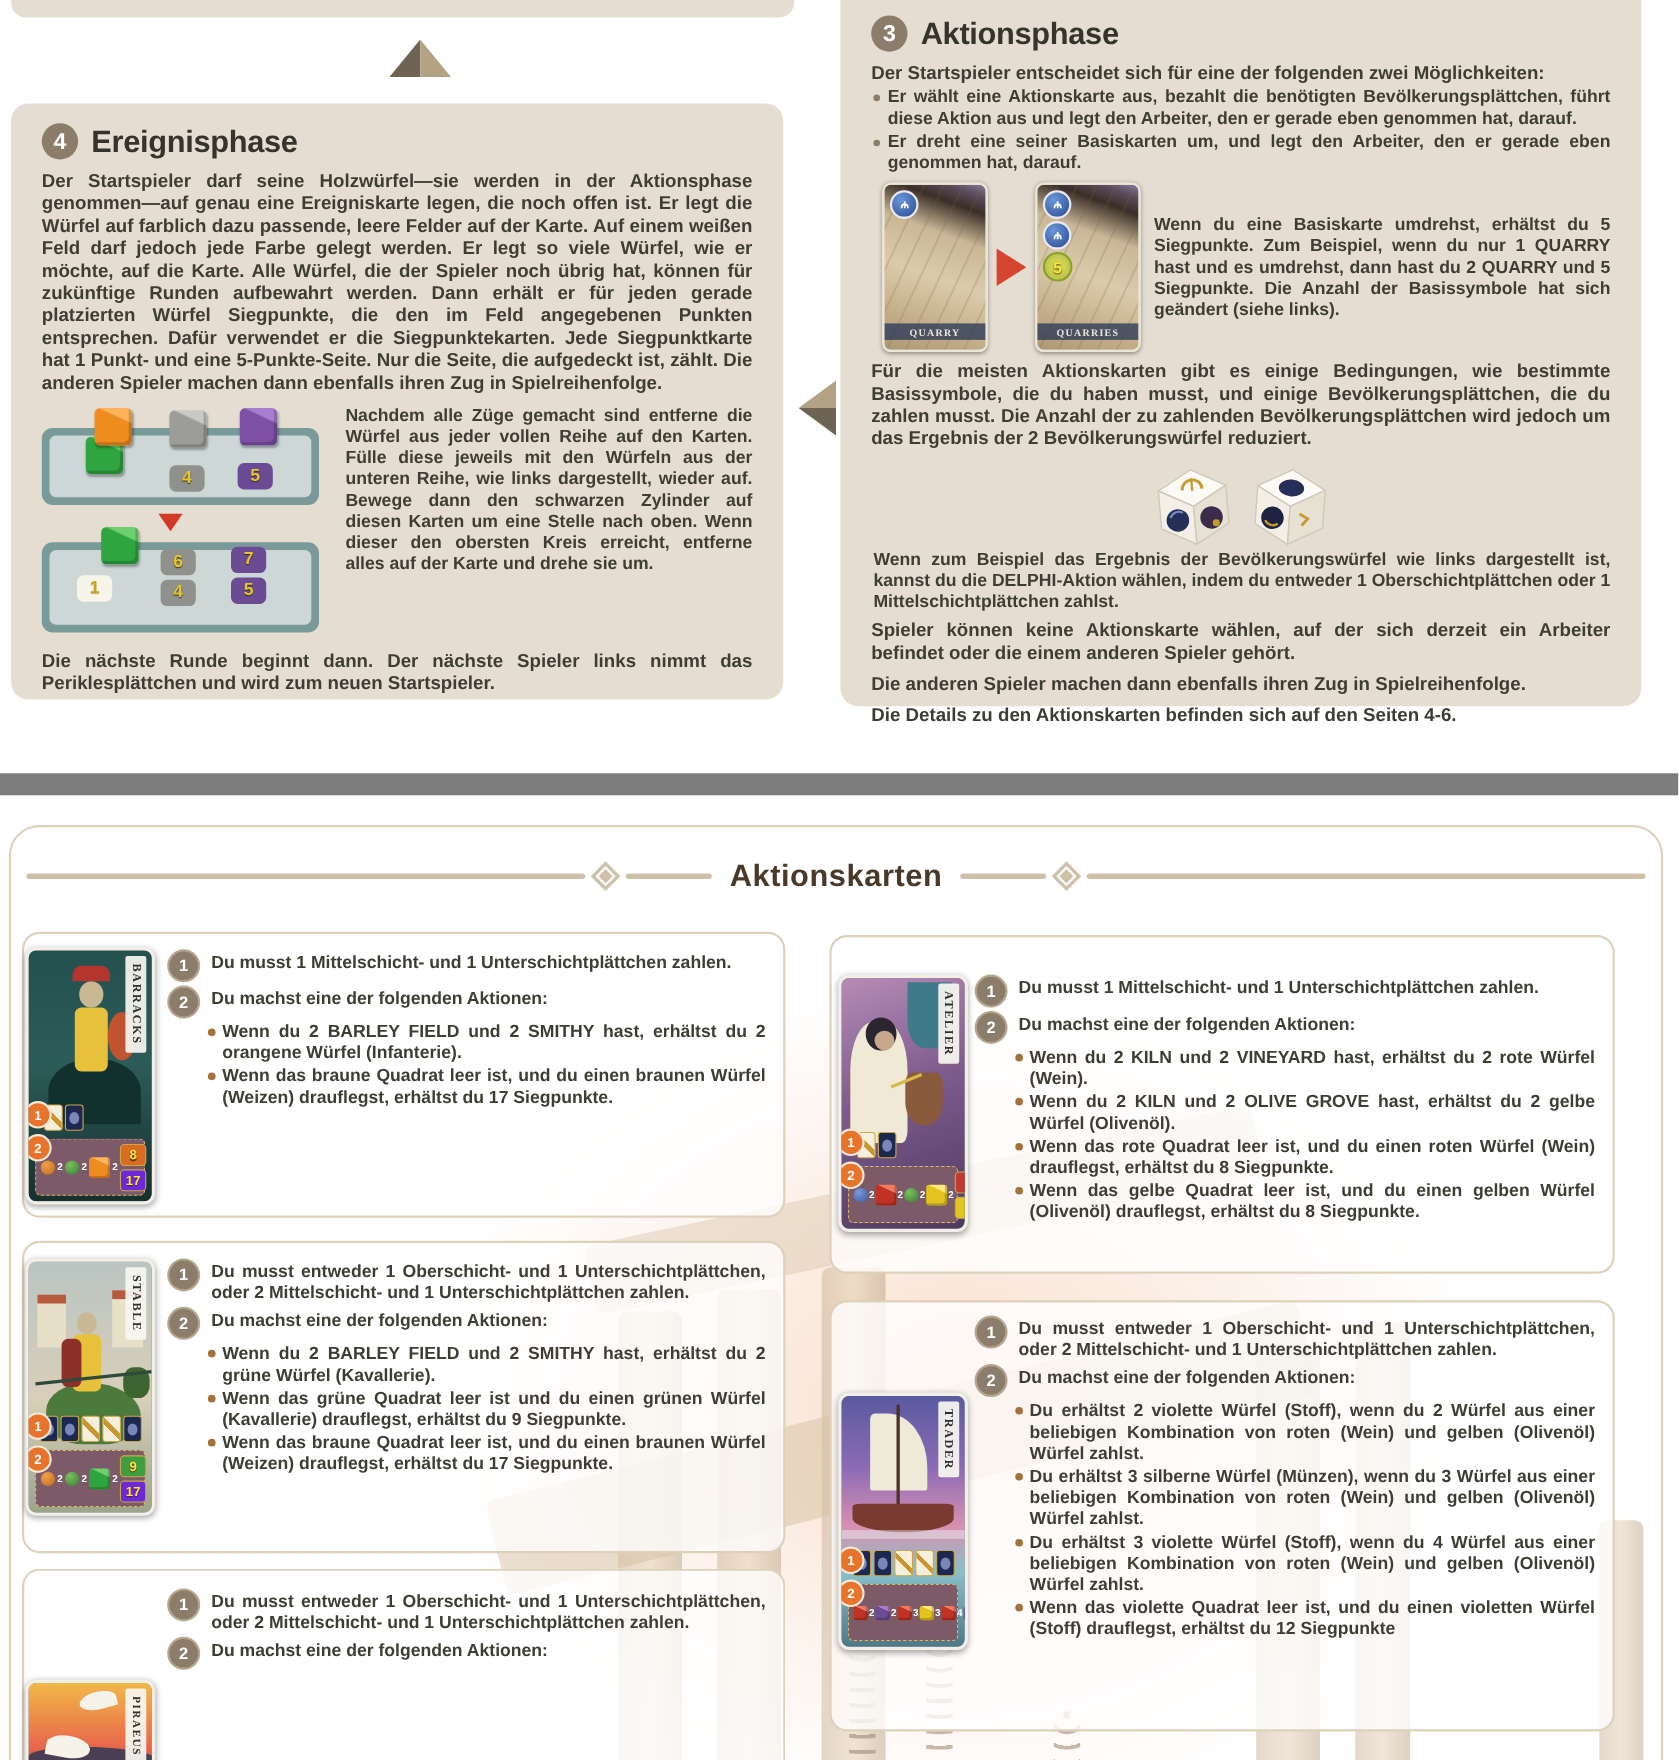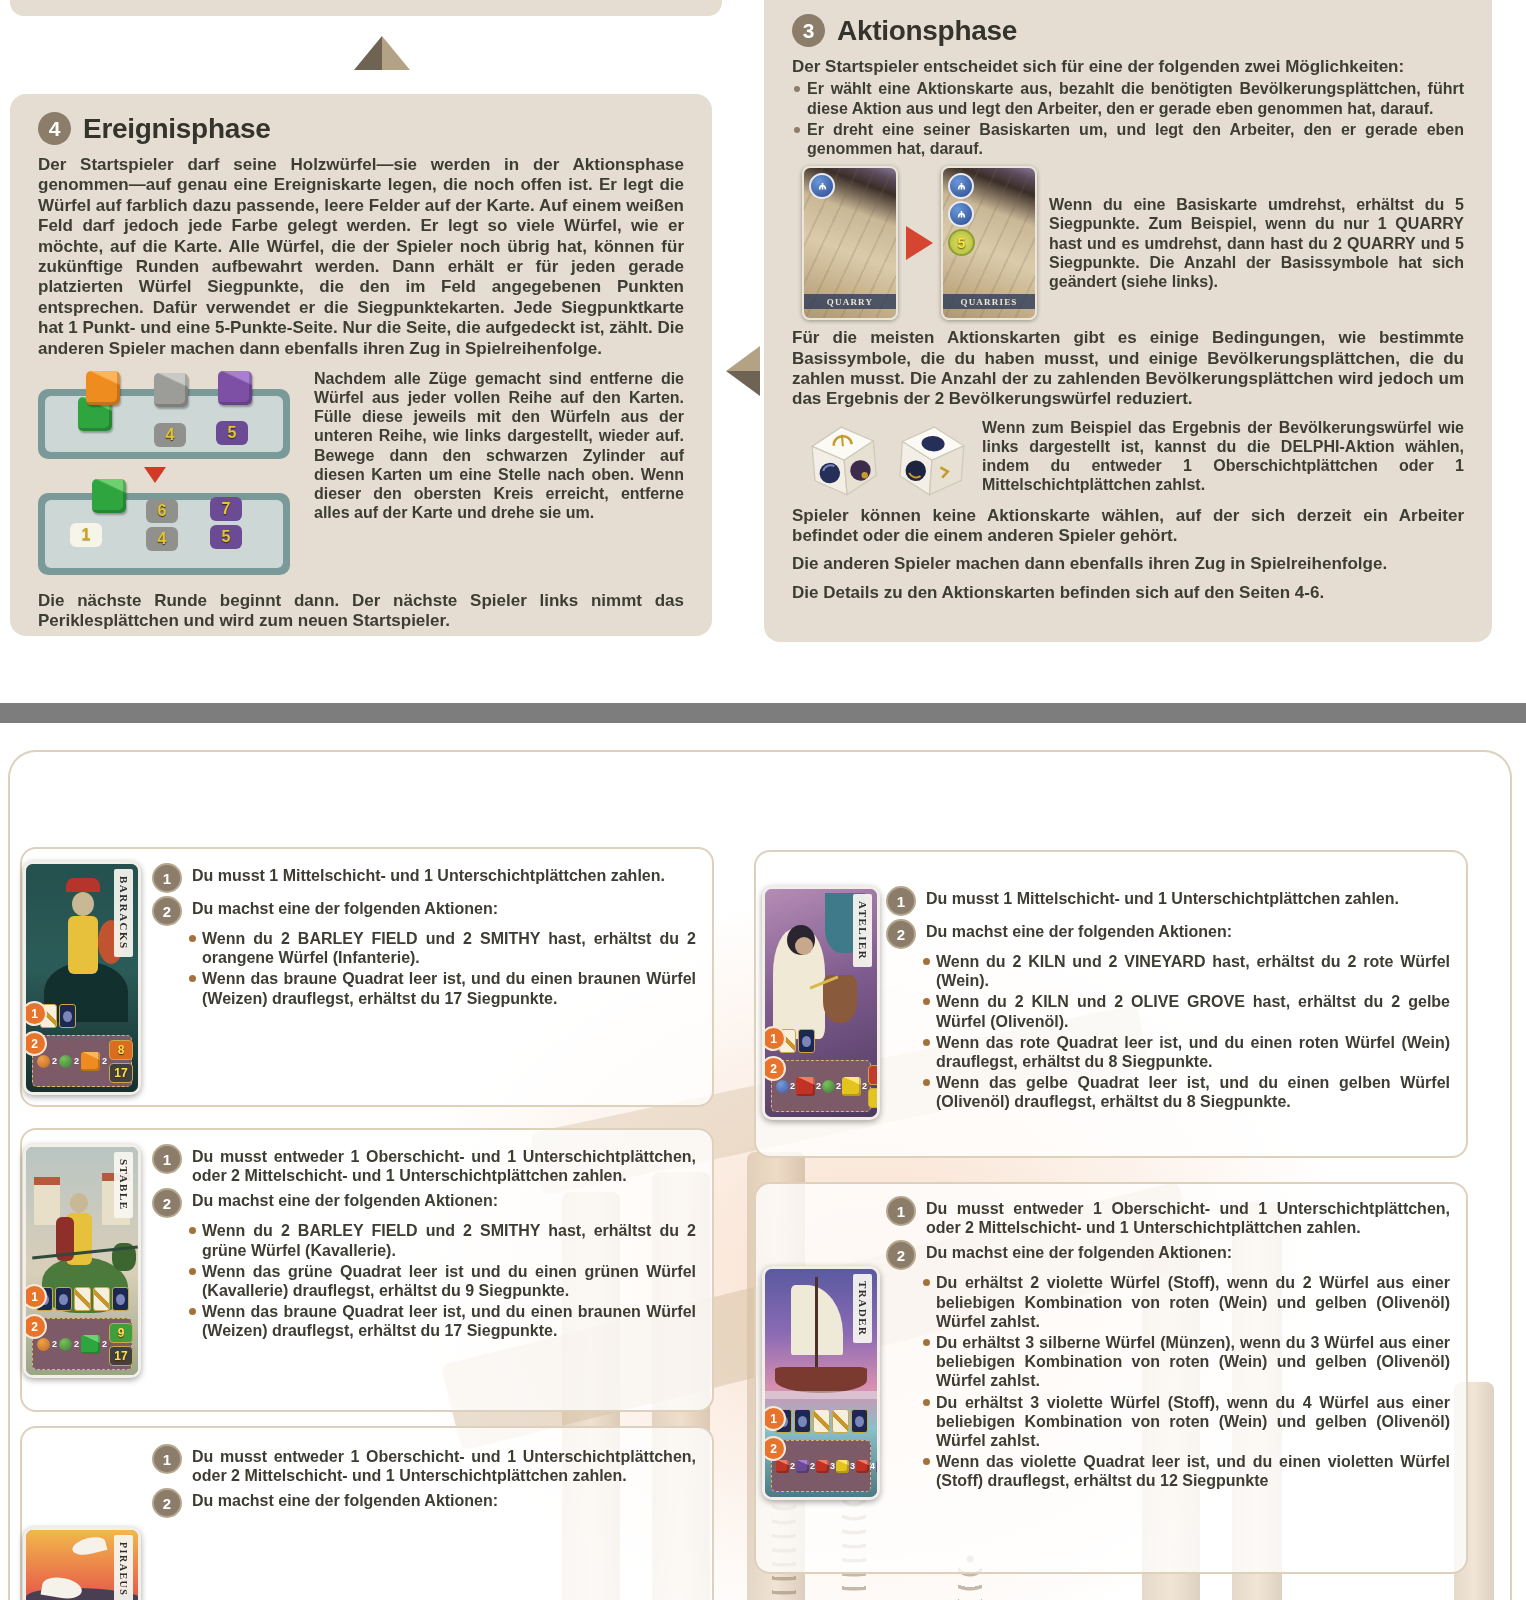--- a/index.html
+++ b/index.html
@@ -52,21 +52,21 @@
   .qpoints{position:absolute;left:5px;top:61px;width:23px;height:23px;border-radius:50%;z-index:2;
           background:radial-gradient(#e9e268,#a8b838);border:2px solid #8aa030;color:#f8e838;
           text-shadow:0 1px 2px #3a3a00;font-size:14px;display:flex;align-items:center;justify-content:center;}
   .qcap{position:absolute;left:0;right:0;bottom:9px;height:15px;background:rgba(42,58,88,.78);z-index:2;
         color:#ece6d8;font-size:9px;letter-spacing:1.2px;display:flex;align-items:center;justify-content:center;
         font-family:"Liberation Serif",serif;}
   .rarrow{width:0;height:0;border-top:17px solid transparent;border-bottom:17px solid transparent;
           border-left:27px solid #d64530;margin:0 8px;flex:none;}
   .qtext{flex:1;font-size:16px;line-height:1.2;text-align:justify;margin-left:12px;}
   
-  .dfig{display:flex;margin:4px 0 6px 2px;}
+  .dfig{display:flex;align-items:center;margin:4px 0 6px 2px;flex-direction:column;}
   .dice{flex:none;width:188px;display:flex;justify-content:center;gap:2px;}
   .dtext{flex:1;font-size:16px;line-height:1.2;text-align:justify;}
   
   #grey-bar{position:absolute;left:0;top:703px;width:1526px;height:20px;background:#7d7d7d;}
   
   #section{position:absolute;left:8px;top:750px;width:1504px;height:900px;border:2px solid #ddd1bc;
            border-radius:28px;box-sizing:border-box;overflow:hidden;}
   .deco{position:absolute;z-index:0;}
   .bgwarm{left:380px;top:140px;width:960px;height:760px;border-radius:50%;
           background:radial-gradient(closest-side,rgba(233,150,90,.30),rgba(233,150,90,0));}
@@ -123,21 +123,21 @@
   .mini-cube{width:19px;height:19px;border-radius:3px;flex:none;box-shadow:inset -2px -2px 0 rgba(0,0,0,.2);}
   .mc-orange{background:linear-gradient(205deg,#ffb45a 0 28%,#ef8c1f 30%);}
   .mc-green{background:linear-gradient(205deg,#6fd06f 0 28%,#2ea53e 30%);}
   .mc-red{background:linear-gradient(205deg,#f07a62 0 28%,#c03224 30%);}
   .mc-yellow{background:linear-gradient(205deg,#ffe97a 0 28%,#e3c41e 30%);}
   .mc-purple{background:linear-gradient(205deg,#a87ed0 0 28%,#6b4b93 30%);}
   .score-col{margin-left:auto;display:flex;flex-direction:column;gap:3px;flex:none;}
   .score{width:24px;height:20px;border-radius:4px;border:1px solid #caa84a;display:flex;align-items:center;justify-content:center;
          font-size:12px;color:#ffe04a;text-shadow:0 1px 1px #4a2a00;box-sizing:border-box;}
   .sc-orange{background:#d96c1e;}
-  .sc-olive{background:#404040;}
+  .sc-olive{background:#6d28d9;}
   .sc-green{background:#3f9e3f;}
   .sc-red{background:#c03b30;}
   .sc-yellow{background:#e3c520;color:#5a4a00;text-shadow:none;}
   
   .art-barracks{background:linear-gradient(180deg,#24504e 0%,#2c5c59 45%,#16302e 100%);}
   .art-stable{background:linear-gradient(180deg,#b9c5c2 0%,#d9cfb9 55%,#9aa58a 100%);}
   .art-piraeus{background:linear-gradient(180deg,#f2b84a 0%,#e8654a 26%,#8a4f5a 40%,#4a5a68 48%,#4e7a6e 62%,#3c5f55 100%);}
   .art-atelier{background:linear-gradient(160deg,#b58cb5 0%,#7e5b8e 45%,#4e3a5e 100%);}
   .art-trader{background:linear-gradient(180deg,#5a5aa0 0%,#8a6ab5 28%,#d890b0 52%,#8ac0c8 70%,#4a7a88 100%);}
 </style>
@@ -270,20 +270,29 @@
     <div class="deco bgcol" style="left:737px;top:400px;width:58px;height:460px;"></div>
     <div class="deco bgcol" style="left:1132px;top:470px;width:58px;height:390px;"></div>
     <div class="deco bgcol" style="left:1222px;top:450px;width:50px;height:410px;"></div>
     <div class="deco bgcol" style="left:1444px;top:630px;width:40px;height:230px;"></div>
     <div class="deco bgbeam" style="left:430px;top:520px;width:760px;height:88px;transform:rotate(-14deg);"></div>
     <div class="deco bgbeam" style="left:520px;top:316px;width:620px;height:64px;transform:rotate(-12deg);opacity:.8;"></div>
     <div class="deco braid" style="left:762px;top:720px;height:140px;"></div>
     <div class="deco braid" style="left:832px;top:730px;height:130px;"></div>
     <div class="deco braid" style="left:948px;top:800px;height:60px;"></div>
 
+    <div class="title-row">
+      <span class="hline hl-long"></span>
+      <span class="orn"></span>
+      <span class="hline hl-short"></span>
+      <span class="sec-title">Aktionskarten</span>
+      <span class="hline hl-short"></span>
+      <span class="orn"></span>
+      <span class="hline hl-long"></span>
+    </div>
 
     <div class="group" id="g-barracks">
       <div class="gcard" style="left:1px;top:12px;">
         <div class="art art-barracks">
           <div class="shp" style="left:18px;bottom:70px;width:84px;height:60px;border-radius:50% 50% 0 0;background:#12302e;"></div>
           <div class="shp" style="left:42px;top:52px;width:30px;height:58px;border-radius:6px;background:#e7c03c;"></div>
           <div class="shp" style="left:46px;top:28px;width:22px;height:24px;border-radius:50%;background:#c8b894;"></div>
           <div class="shp" style="left:40px;top:14px;width:34px;height:14px;border-radius:8px 8px 0 0;background:#b5342c;"></div>
           <div class="shp" style="left:72px;top:56px;width:26px;height:44px;border-radius:50%;background:#c05430;"></div>
         </div>

